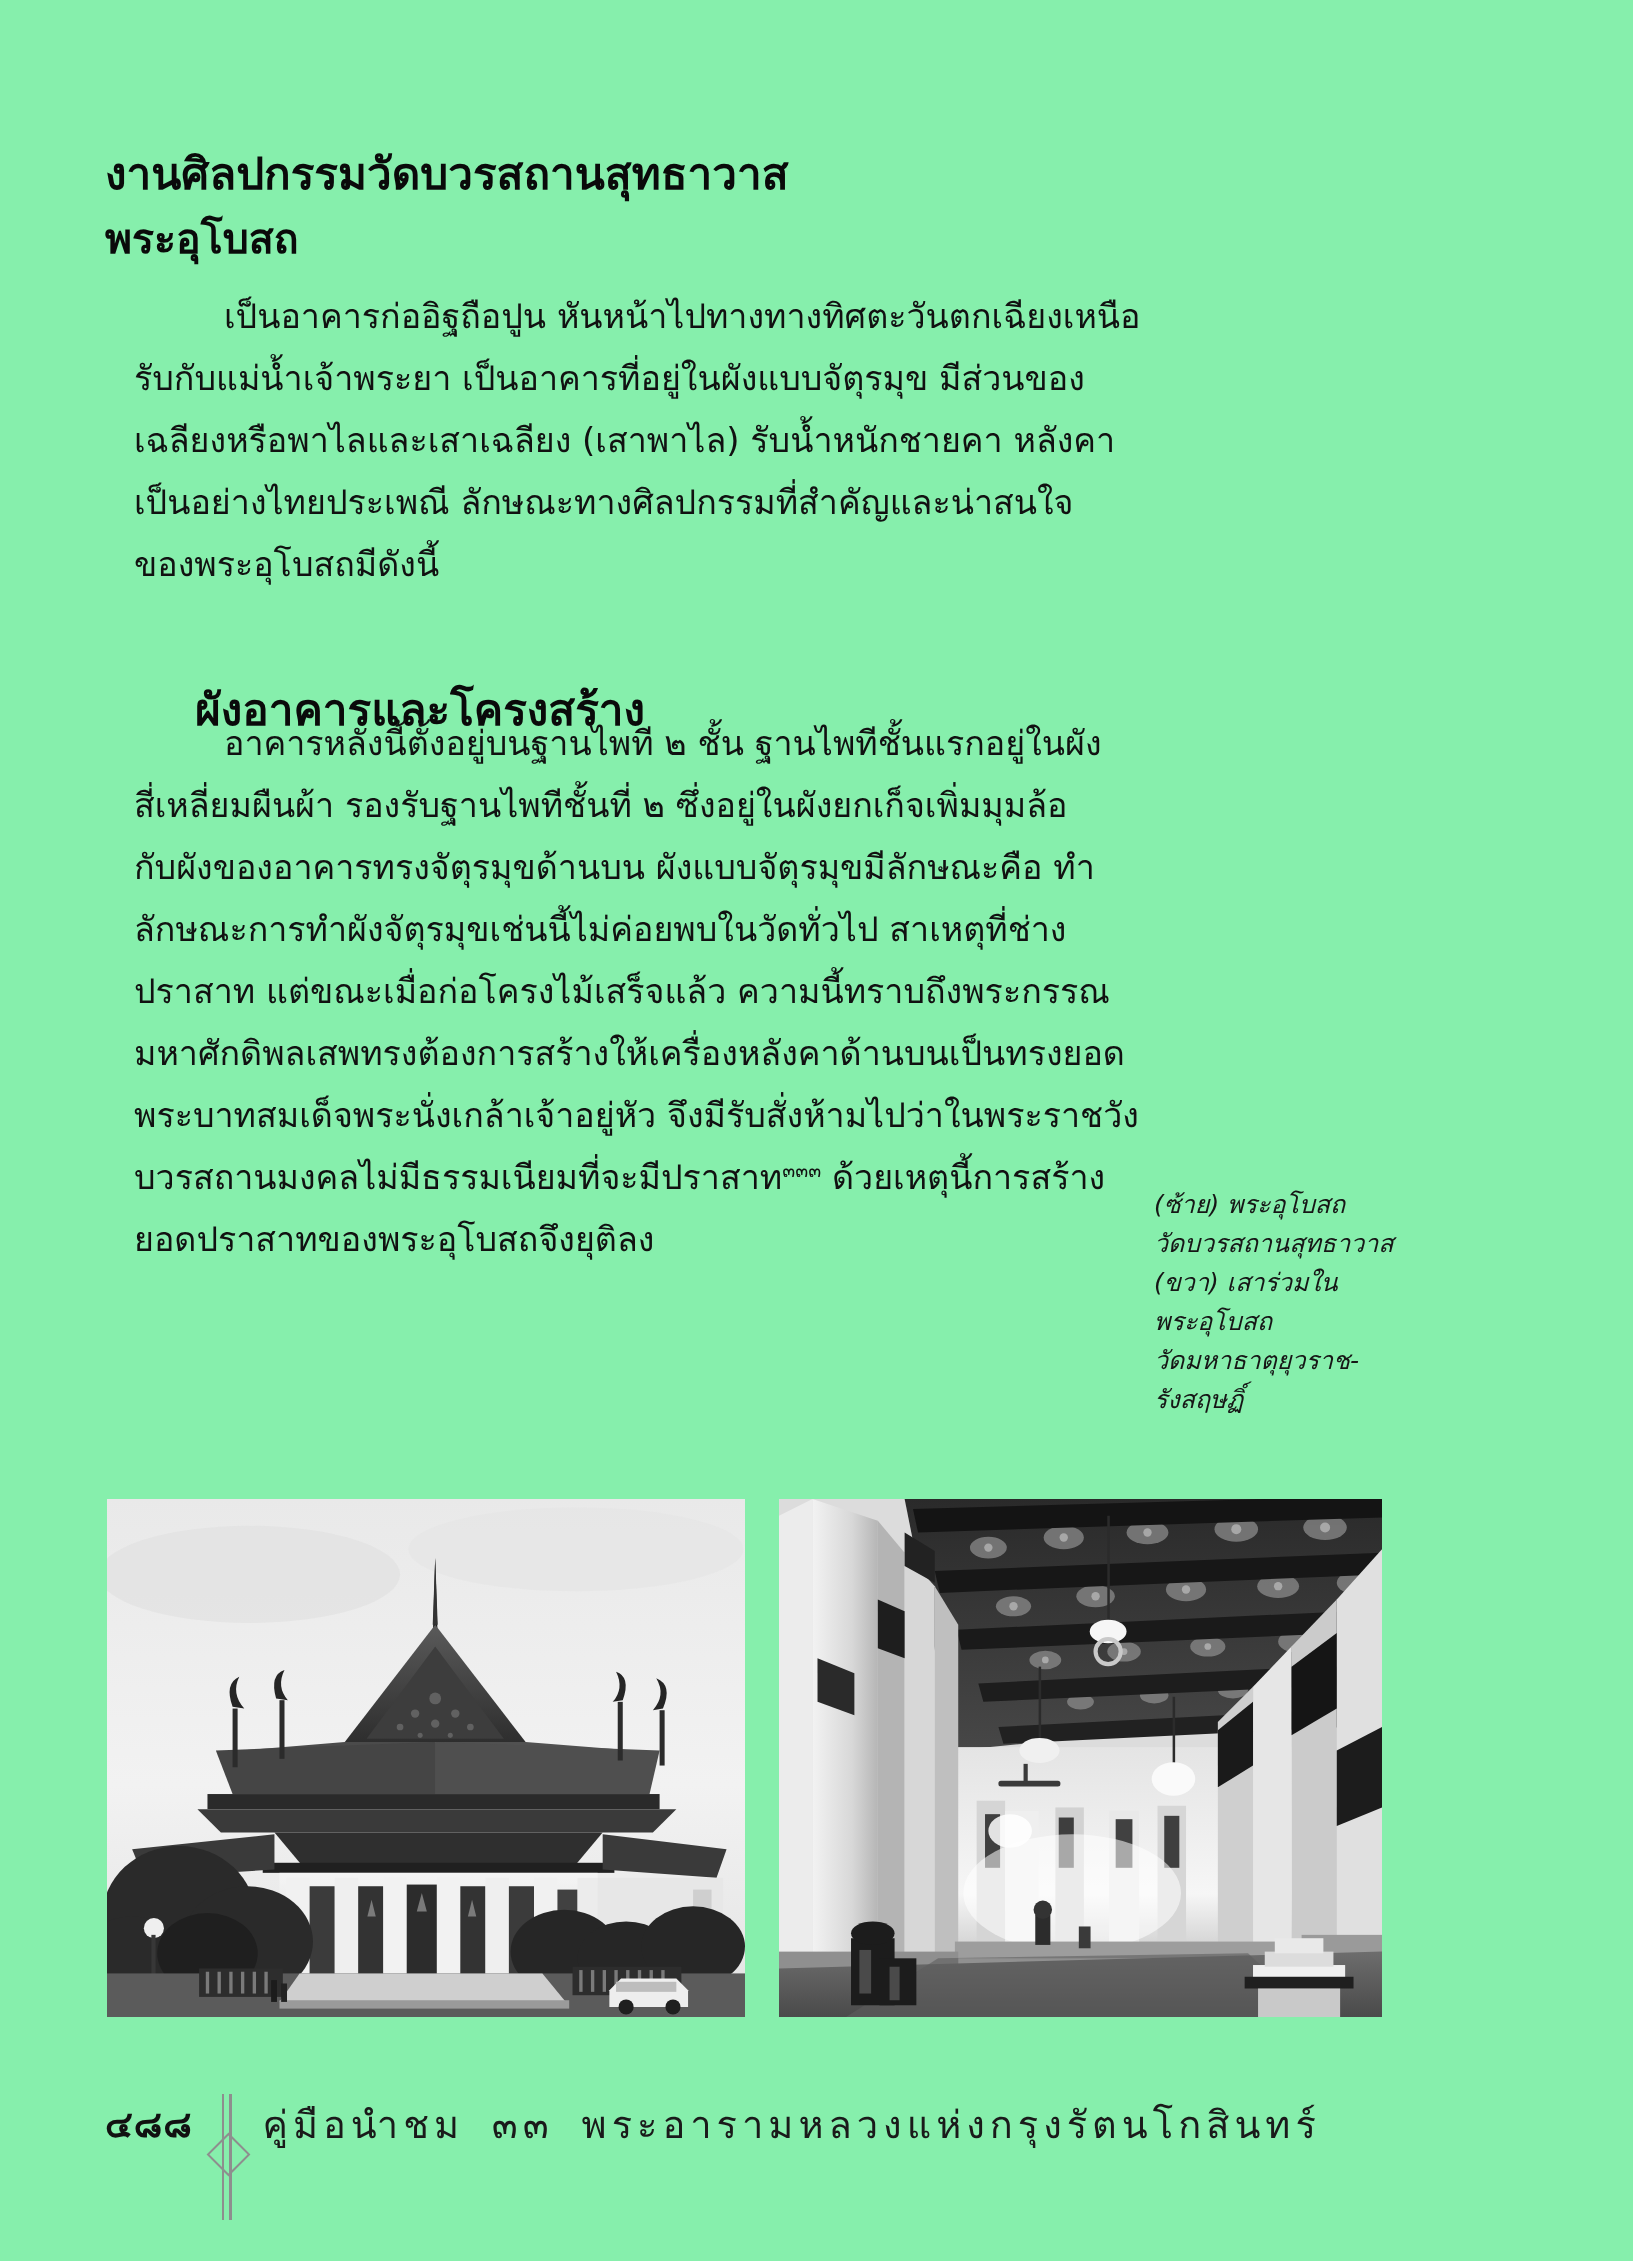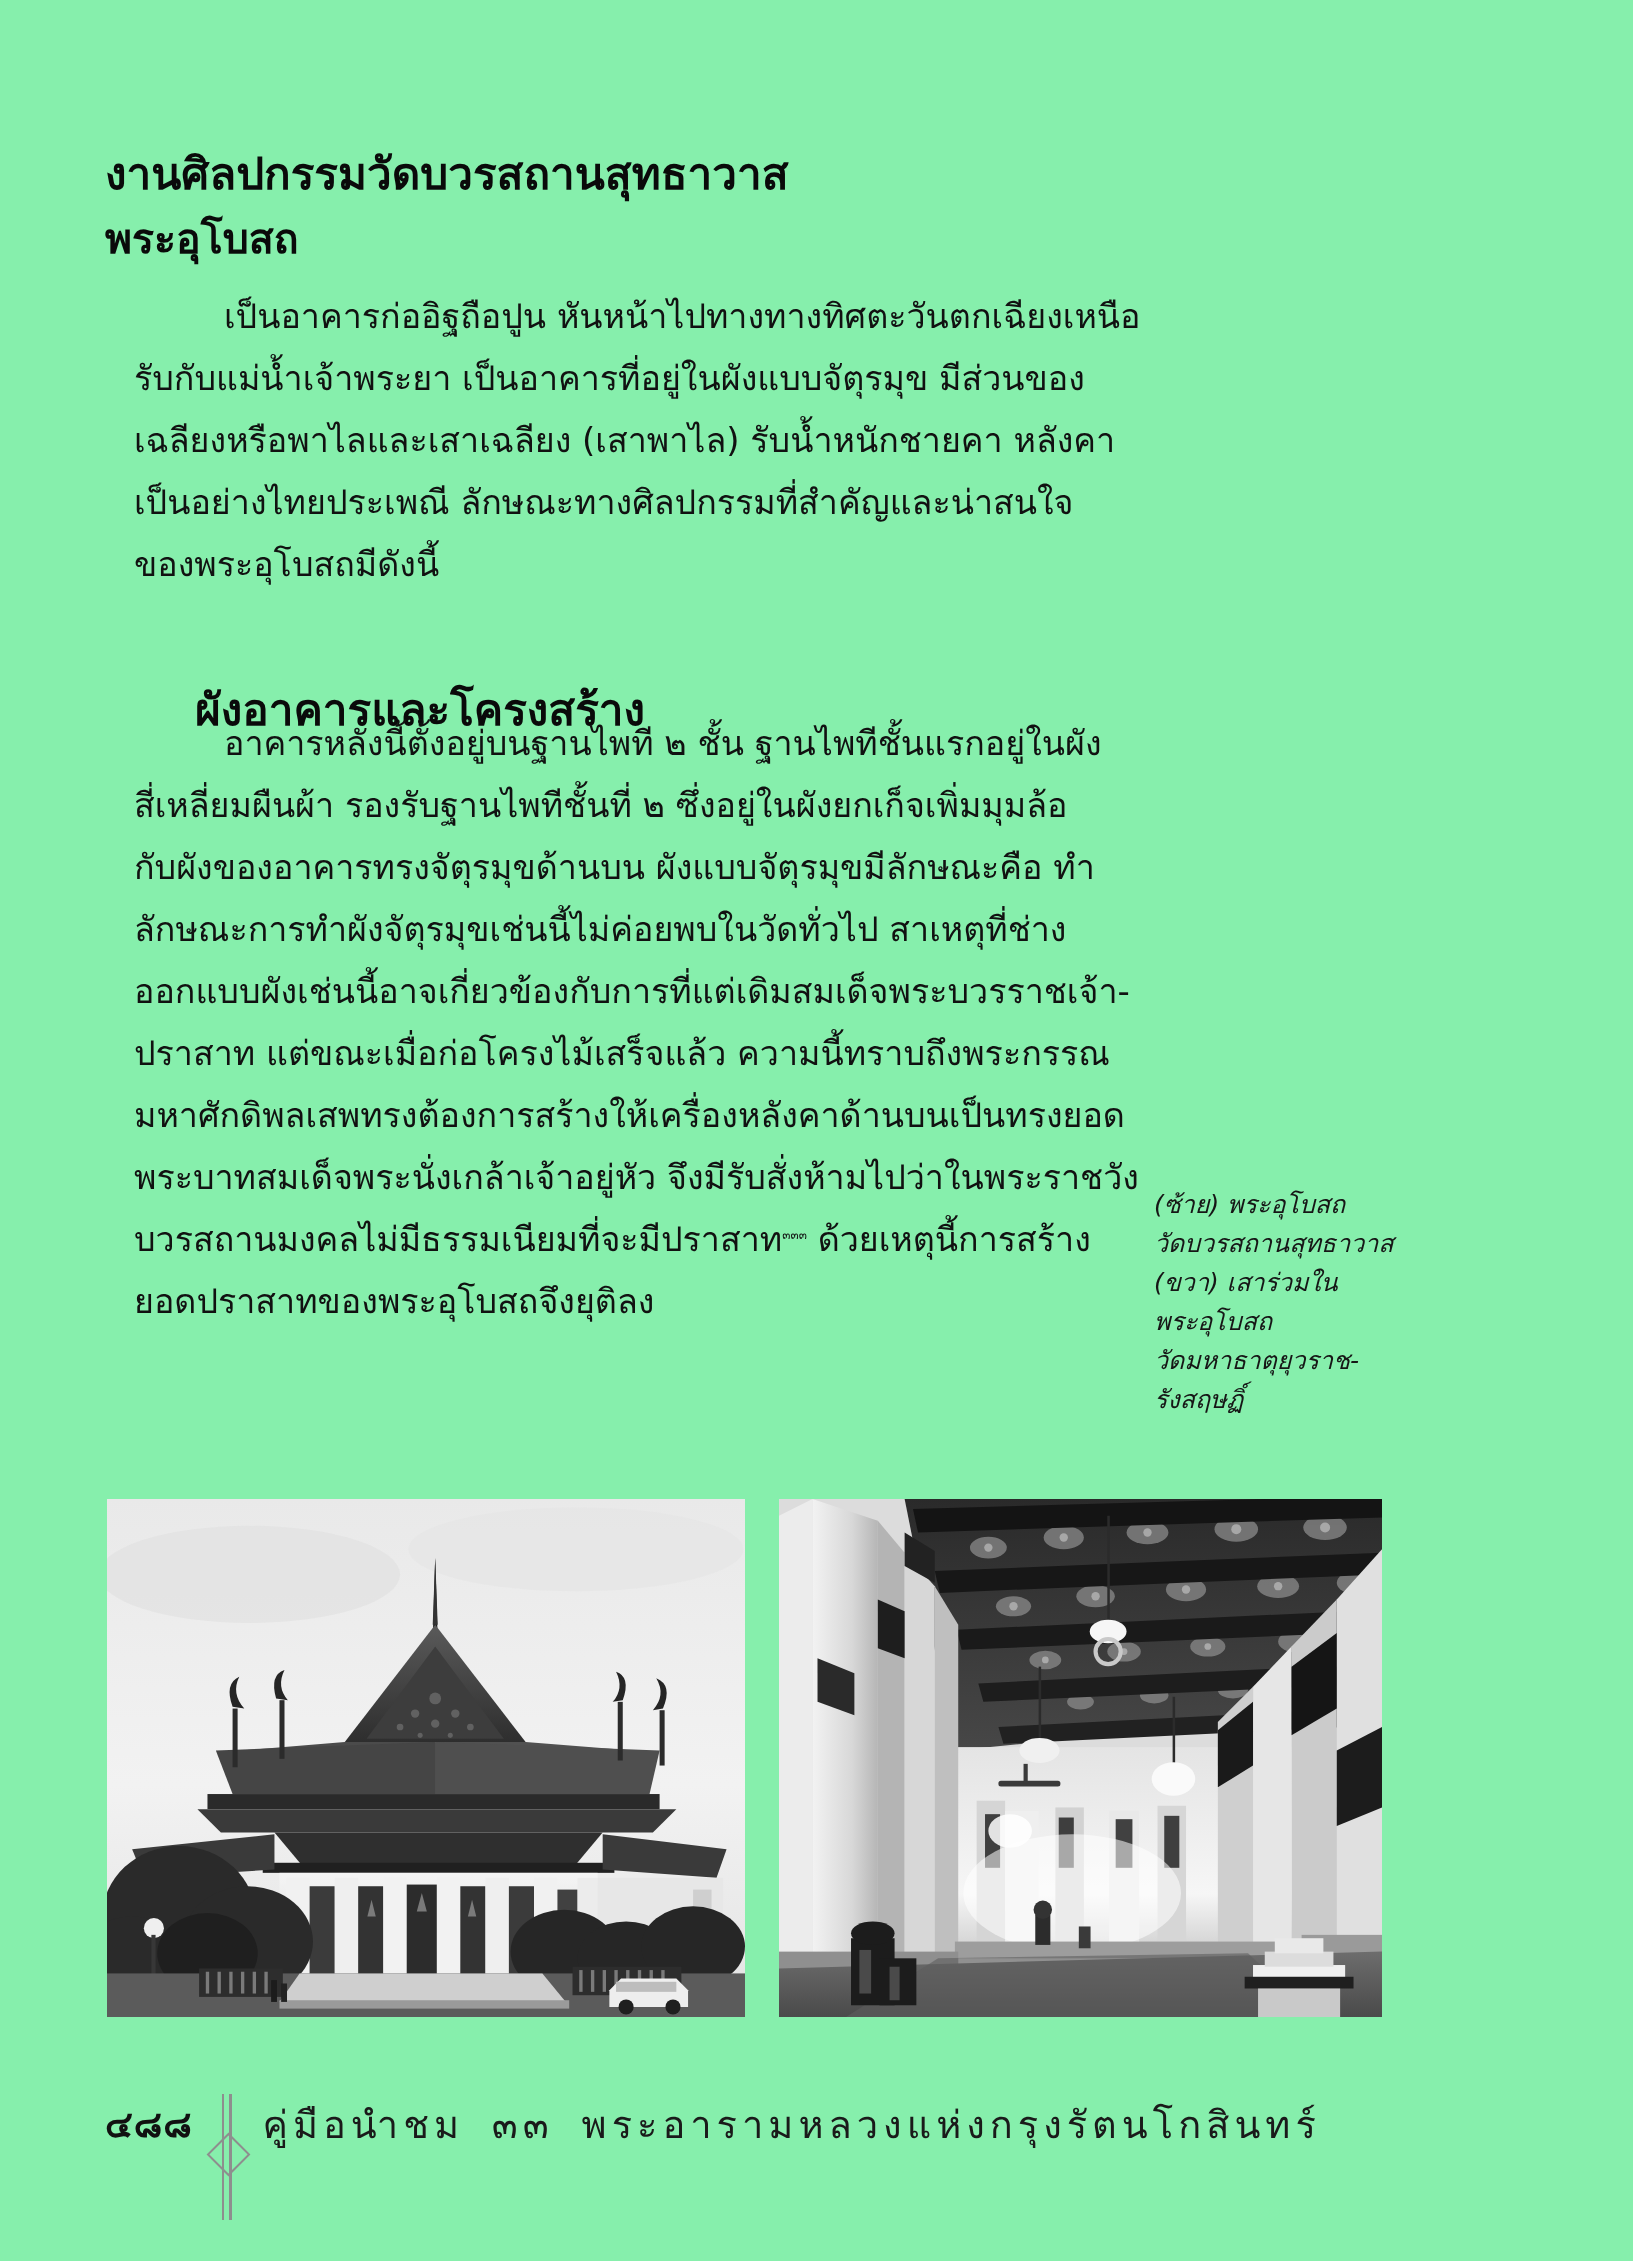--- a/index.html
+++ b/index.html
@@ -70,21 +70,21 @@
   .section-heading {
     position: absolute;
     left: 195px;
     top: 674px;
     font-size: 44px;
     font-weight: bold;
     white-space: nowrap;
   }
 
   .footnote-ref {
-    font-size: 12px;
+    font-size: 19px;
     vertical-align: super;
     line-height: 0;
   }
 
   
   .caption {
     position: absolute;
     left: 1154px;
     top: 1185px;
     width: 352px;
@@ -181,21 +181,20 @@
     <div class="body-line">ของพระอุโบสถมีดังนี้</div>
   </div>
 
   <div class="section-heading">ผังอาคารและโครงสร้าง</div>
 
   <div class="body-block" id="para-2">
     <div class="body-line indent">อาคารหลังนี้ตั้งอยู่บนฐานไพที ๒ ชั้น ฐานไพทีชั้นแรกอยู่ในผัง</div>
     <div class="body-line">สี่เหลี่ยมผืนผ้า รองรับฐานไพทีชั้นที่ ๒ ซึ่งอยู่ในผังยกเก็จเพิ่มมุมล้อ</div>
     <div class="body-line">กับผังของอาคารทรงจัตุรมุขด้านบน   ผังแบบจัตุรมุขมีลักษณะคือ  ทำ</div>
     <div class="body-line">ลักษณะการทำผังจัตุรมุขเช่นนี้ไม่ค่อยพบในวัดทั่วไป   สาเหตุที่ช่าง</div>
-    <div class="body-line">ออกแบบผังเช่นนี้อาจเกี่ยวข้องกับการที่แต่เดิมสมเด็จพระบวรราชเจ้า-</div>
     <div class="body-line">ปราสาท แต่ขณะเมื่อก่อโครงไม้เสร็จแล้ว ความนี้ทราบถึงพระกรรณ</div>
     <div class="body-line">มหาศักดิพลเสพทรงต้องการสร้างให้เครื่องหลังคาด้านบนเป็นทรงยอด</div>
     <div class="body-line">พระบาทสมเด็จพระนั่งเกล้าเจ้าอยู่หัว จึงมีรับสั่งห้ามไปว่าในพระราชวัง</div>
     <div class="body-line"><span>บวรสถานมงคลไม่มีธรรมเนียมที่จะมีปราสาท</span><span class="footnote-ref">๓๓๓</span><span>   ด้วยเหตุนี้การสร้าง</span></div>
     <div class="body-line">ยอดปราสาทของพระอุโบสถจึงยุติลง</div>
   </div>
 
   <div class="caption">
     <div class="caption-line">(ซ้าย) พระอุโบสถ</div>
     <div class="caption-line">วัดบวรสถานสุทธาวาส</div>

